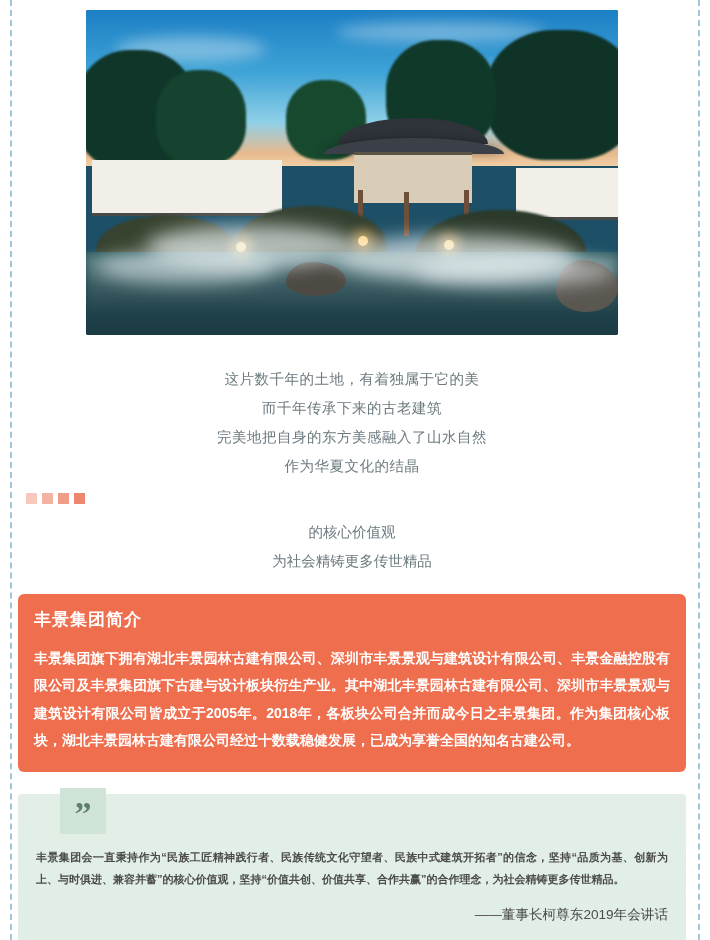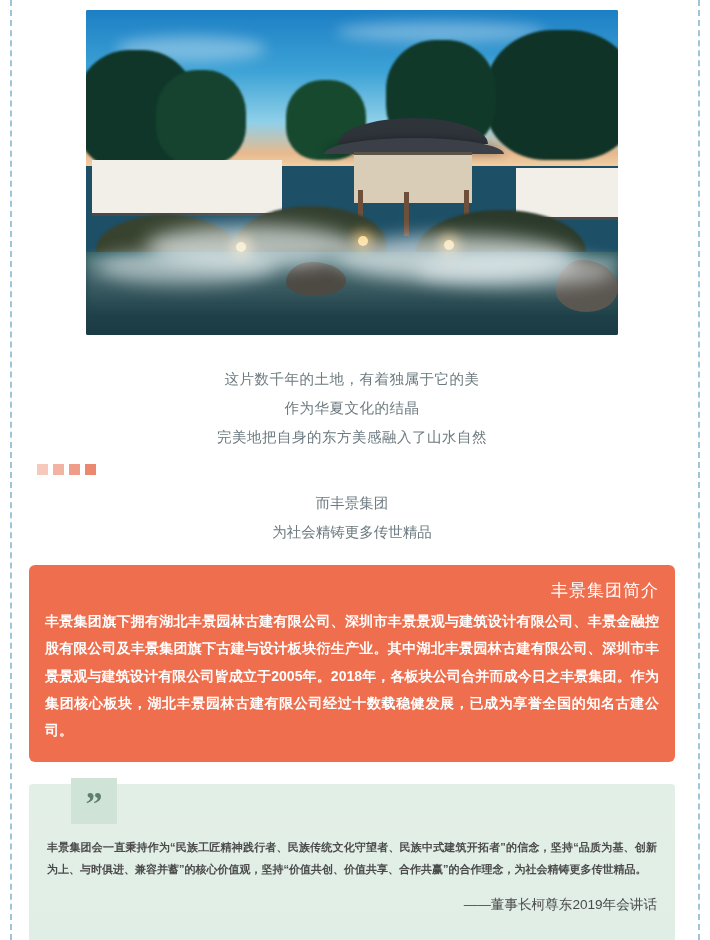--- a/index.html
+++ b/index.html
@@ -12,21 +12,21 @@
     background: #ffffff;
     font-family: "Liberation Sans", sans-serif;
     overflow: hidden;
   }
   .page {
     position: relative;
     width: 704px;
     height: 940px;
     background: #ffffff;
     box-sizing: border-box;
-    padding: 0 29px;
+    padding: 0 18px;
   }
   
   .edge {
     position: absolute;
     top: 0;
     width: 0;
     height: 940px;
     border-left: 2px dashed #9fc6d8;
   }
   .edge.left { left: 10px; }
@@ -176,25 +176,25 @@
   }
 
   .intro-card {
     margin-top: 18px;
     background: #ef6e4e;
     border-radius: 6px;
     padding: 14px 16px 18px 16px;
     color: #ffffff;
   }
   .intro-title {
-    text-align: right;
+    text-align: left;
     font-size: 17px;
-    font-weight: normal;
+    font-weight: bold;
     letter-spacing: 1px;
-    margin-bottom: 6px;
+    margin-bottom: 14px;
   }
   .intro-body {
     font-size: 14px;
     line-height: 1.95;
     text-align: justify;
     font-weight: bold;
   }
 
   .quote-card {
     margin-top: 22px;
@@ -271,33 +271,34 @@
       <div class="lamp l3"></div>
       <div class="mist m1"></div>
       <div class="mist m2"></div>
       <div class="mist m3"></div>
       <div class="mist m4"></div>
     </div>
   </div>
 
   <div class="poem">
     <div>这片数千年的土地，有着独属于它的美</div>
+    <div>而千年传承下来的古老建筑</div>
+    <div>完美地把自身的东方美感融入了山水自然</div>
     <div>作为华夏文化的结晶</div>
-    <div>完美地把自身的东方美感融入了山水自然</div>
   </div>
 
   <div class="dots">
     <span></span>
     <span></span>
     <span></span>
     <span></span>
   </div>
 
   <div class="poem2">
-    <div>而丰景集团</div>
+    <div>的核心价值观</div>
     <div>为社会精铸更多传世精品</div>
   </div>
 
   <div class="intro-card">
     <div class="intro-title">丰景集团简介</div>
     <div class="intro-body">丰景集团旗下拥有湖北丰景园林古建有限公司、深圳市丰景景观与建筑设计有限公司、丰景金融控股有限公司及丰景集团旗下古建与设计板块衍生产业。其中湖北丰景园林古建有限公司、深圳市丰景景观与建筑设计有限公司皆成立于2005年。2018年，各板块公司合并而成今日之丰景集团。作为集团核心板块，湖北丰景园林古建有限公司经过十数载稳健发展，已成为享誉全国的知名古建公司。</div>
   </div>
 
   <div class="quote-card">
     <div class="quote-mark">”</div>

